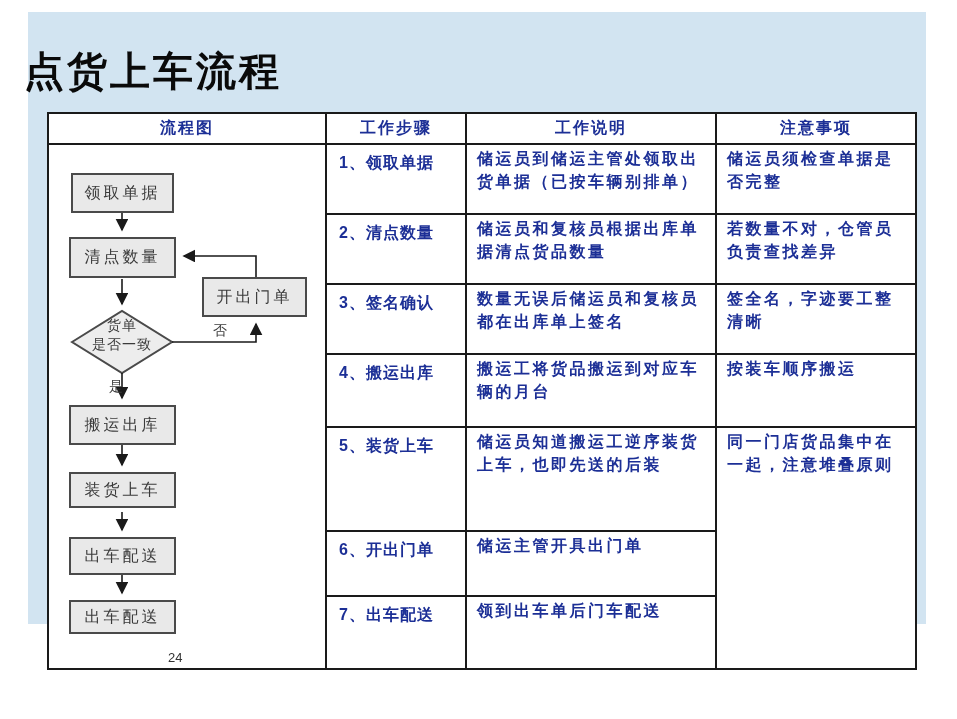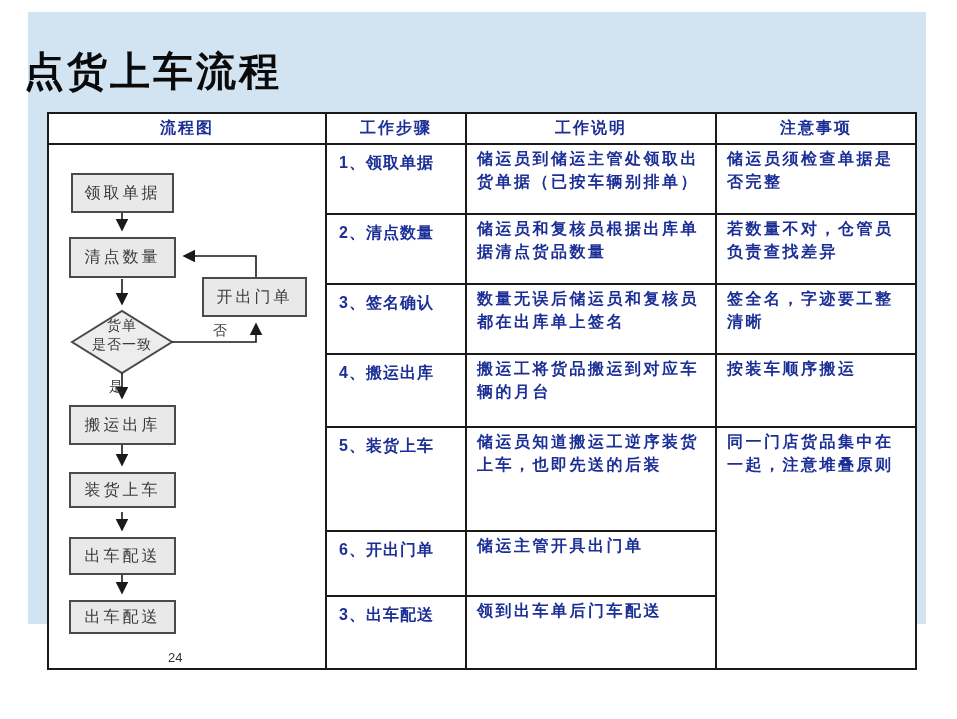--- a/index.html
+++ b/index.html
@@ -119,20 +119,20 @@
       <tr style="height:85px">
         <td class="step">5、装货上车</td>
         <td class="desc">储运员知道搬运工逆序装货上车，也即先送的后装</td>
         <td class="note" rowspan="3">同一门店货品集中在一起，注意堆叠原则</td>
       </tr>
       <tr style="height:65px">
         <td class="step">6、开出门单</td>
         <td class="desc">储运主管开具出门单</td>
       </tr>
       <tr style="height:73px">
-        <td class="step">3、出车配送</td>
+        <td class="step">7、出车配送</td>
         <td class="desc">领到出车单后门车配送</td>
       </tr>
     </tbody>
   </table>
 
   <div class="page-num">24</div>
 </div>
 
 </body></html>

